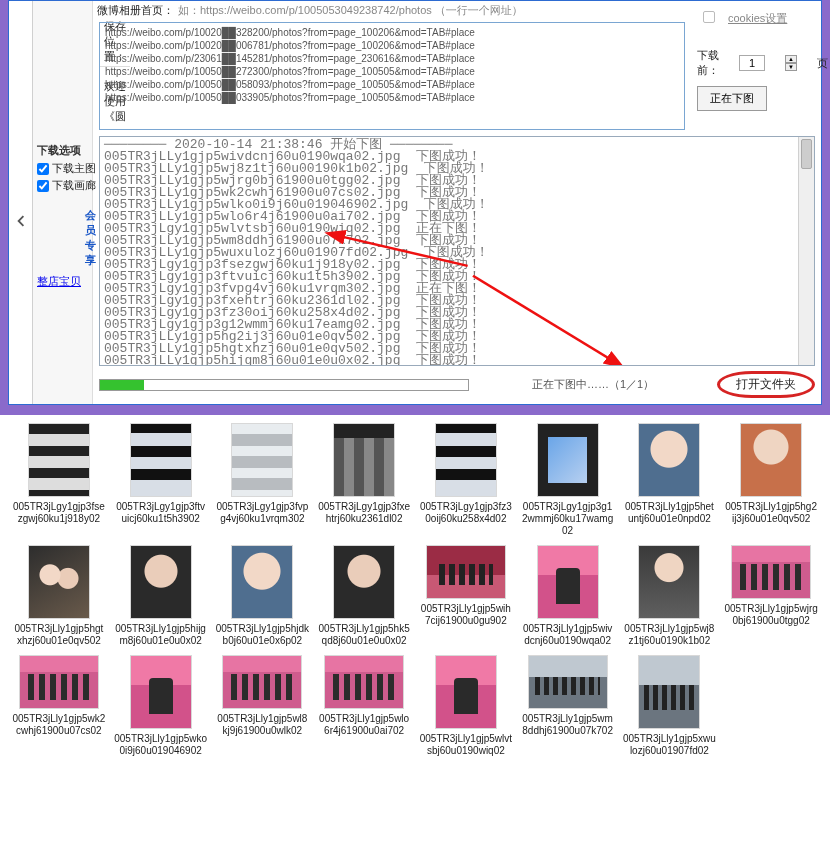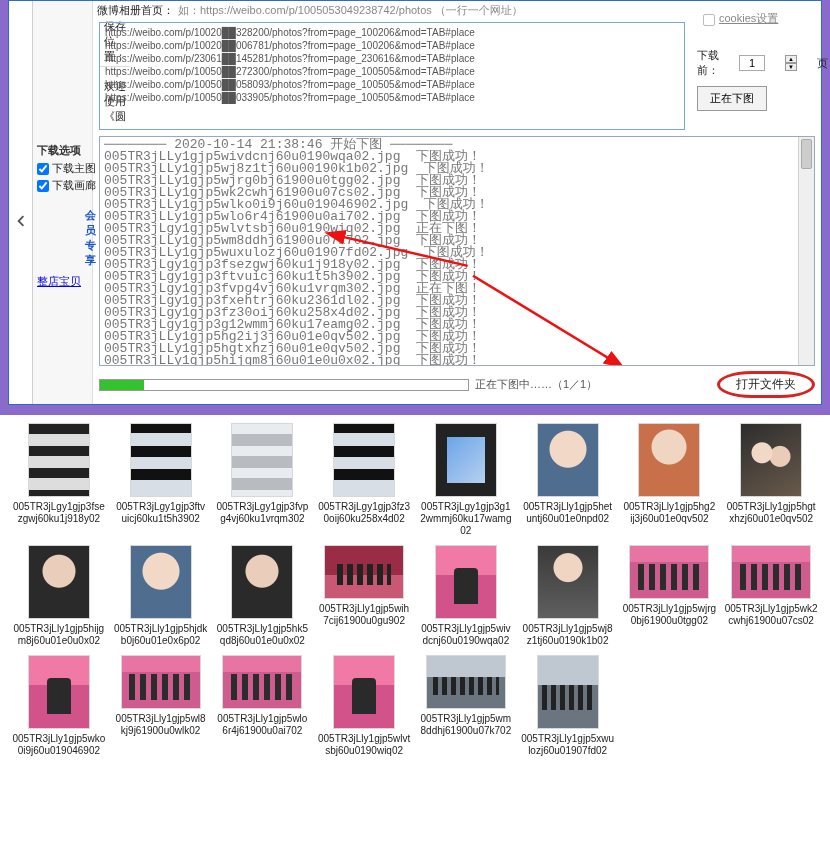--- a/index.html
+++ b/index.html
@@ -10,41 +10,41 @@
   .left-gutter { width: 24px; min-height: 400px; position: relative; background: #fff; border-right: 1px solid #d0d0d0; }
   .gutter-arrow { position: absolute; left: 6px; top: 214px; width: 12px; height: 12px; }
   .gutter-arrow svg { width: 12px; height: 12px; }
   .checkbox-row { display: flex; align-items: center; gap: 3px; padding: 1px 4px; white-space: nowrap; overflow: hidden; }
   .checkbox-row input { width: 12px; height: 12px; }
   .spacer-small { height: 6px; }
   .url-row { display: flex; align-items: center; gap: 4px; padding: 2px 4px; }
   .hint { color: #888; font-size: 11px; }
   .url-box { margin: 2px 6px 4px 6px; height: 108px; border: 1px solid #7aa6d2; padding: 3px 5px; overflow: hidden; font-size: 10px; line-height: 13px; color: #555; font-family: Tahoma, Arial; }
   .right-panel { width: 130px; padding: 4px 6px; font-size: 11px; }
-  .cookies-link { color: #888; text-decoration: underline; display: inline-flex; align-items: flex-end; gap: 4px; margin-bottom: 10px; margin-top: 6px; margin-left: 6px;}
+  .cookies-link { color: #888; text-decoration: underline; display: inline-flex; align-items: flex-start; gap: 13px; margin-bottom: 10px; margin-top: 6px; margin-left: 6px;}
   .cookies-link .cookie-ico { width: 12px; height: 12px; border: 1px solid #bbb; display:inline-block; border-radius:2px;}
   .dl-row { display: flex; align-items: center; gap: 20px; margin-bottom: 8px; margin-top: 12px;}
   .dl-row input { width: 26px; text-align: center; border: 1px solid #aaa; font-size: 11px; padding: 1px 2px; }
   .spinbtns { display:flex; flex-direction:column; }
   .spinbtns button { width:12px; height:8px; font-size:6px; line-height:6px; padding:0; border:1px solid #999; background:#eee;}
   .btn { display:inline-block; border: 1px solid #999; background: #f3f3f3; padding: 4px 12px; font-size: 11px; cursor: pointer; }
   .top-block { display: flex; }
   .top-left { flex: 1; }
   
   .log-wrap { margin: 2px 6px 2px 6px; border: 1px solid #9ab; height: 230px; overflow: hidden; position: relative; background:#fff;}
   .log-inner { padding: 2px 4px; font-family: Tahoma, "Courier New", monospace; font-size: 13px; line-height: 12px; color: #777; white-space: pre; }
   .log-scrollbar { position:absolute; right:0; top:0; width:16px; height:100%; background:#efefef; border-left:1px solid #d0d0d0;}
   .log-thumb { position:absolute; top:2px; left:2px; right:2px; height:30px; background:#cdcdcd; border:1px solid #aaa; border-radius:2px;}
   
   .arrow-overlay { position:absolute; pointer-events:none; left:0; top:0; width:100%; height:100%; }
   
   .bottom-bar { display:flex; align-items:center; gap:6px; padding: 3px 6px 6px 6px; }
   .progress-outer { flex: 0 0 370px; height:12px; border:1px solid #999; background:#fff; position:relative;}
   .progress-inner { height:100%; background:#35c22f; }
-  .status-text { flex:1; color:#555; text-align:left; }
+  .status-text { flex:1; color:#555; text-align:center; }
   .open-folder { border:3px solid #d62323; border-radius: 50% / 70%; padding: 2px 16px; font-size: 12px; }
   .side-labels { font-size:11px; padding:2px 4px;}
   .side-group-title { color:#1a57c7; font-weight:bold; margin-top:6px; margin-bottom:2px;margin-left:48px;}
   .side-saved { margin-top:16px; }
   .section-title { font-weight:bold; color:#333; }
   .side-col { width: 60px; background:#f7f7f7; font-size:11px; border-right:1px solid #ddd; display:flex; flex-direction:row; justify-content:space-between;}
   .side-top { padding-top: 140px;}
   .mid-col { flex:1; }
   
   .grid-zone { padding: 8px 12px 14px 12px; }
@@ -207,20 +207,26 @@
         <div class="fname">005TR3jLgy1gjp3ftvuicj60ku1t5h3902</div>
       </div>
       <div class="file-cell">
         <div class="thumb">
           <div class="thumb-inner t-strip-light"></div>
         </div>
         <div class="fname">005TR3jLgy1gjp3fvpg4vj60ku1vrqm302</div>
       </div>
       <div class="file-cell">
         <div class="thumb">
+          <div class="thumb-inner t-mosaic"></div>
+        </div>
+        <div class="fname">005TR3jLgy1gjp3fxehtrj60ku2361dl02</div>
+      </div>
+      <div class="file-cell">
+        <div class="thumb">
           <div class="thumb-inner t-strip-wide"></div>
         </div>
         <div class="fname">005TR3jLgy1gjp3fz30oij60ku258x4d02</div>
       </div>
       <div class="file-cell">
         <div class="thumb">
           <div class="thumb-inner t-card"></div>
         </div>
         <div class="fname">005TR3jLgy1gjp3g12wmmj60ku17wamg02</div>
       </div>

